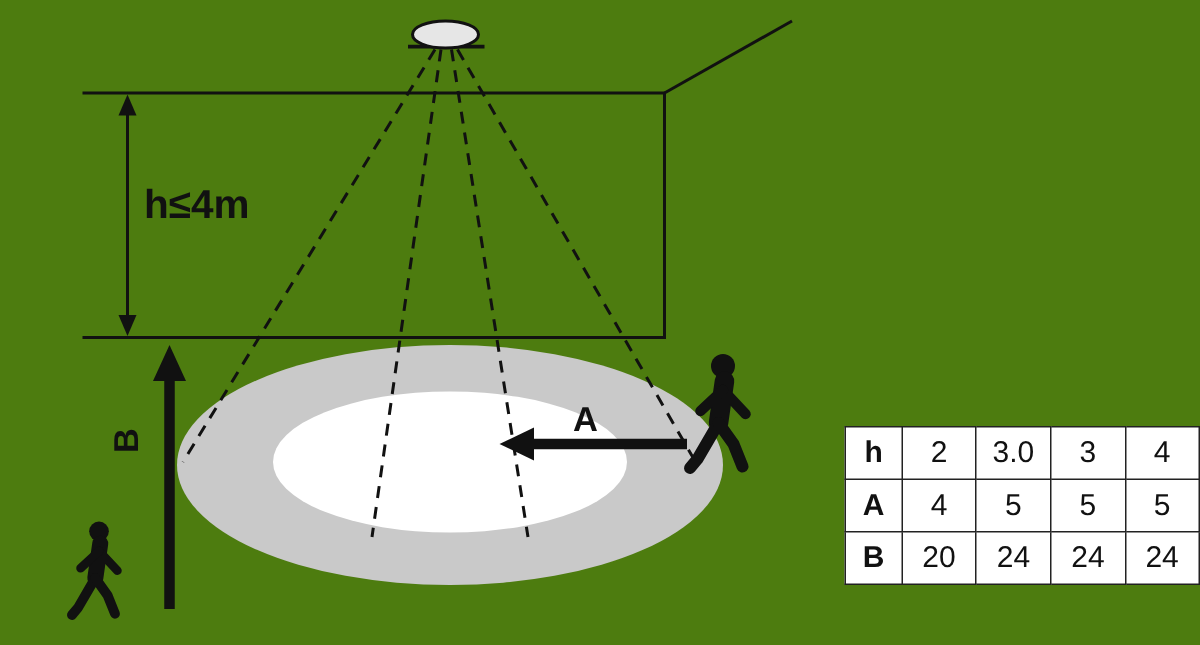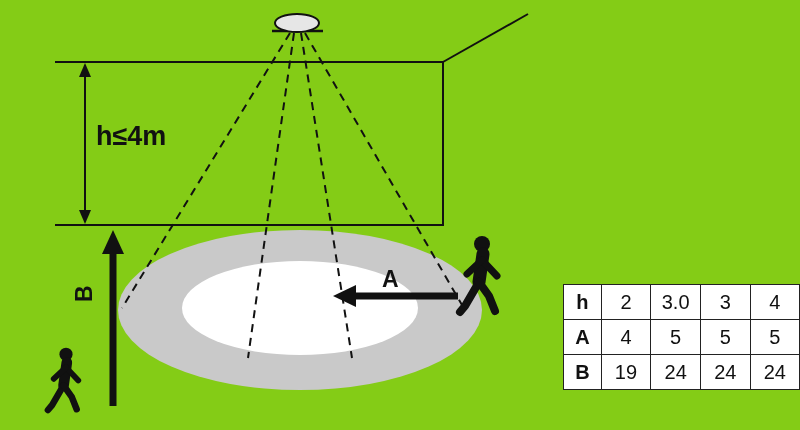--- a/index.html
+++ b/index.html
@@ -5,21 +5,21 @@
   html, body {
     margin: 0;
     padding: 0;
     background: #ffffff;
     font-family: "Liberation Sans", sans-serif;
   }
   .stage {
     position: relative;
     width: 800px;
     height: 430px;
-    background: #84cc16;
+    background: #4d7c0f;
     overflow: hidden;
   }
   .stage svg {
     position: absolute;
     left: 0;
     top: 0;
   }
   .svg-label {
     font-family: "Liberation Sans", sans-serif;
     font-weight: bold;
@@ -124,21 +124,21 @@
     </tr>
     <tr>
       <th>A</th>
       <td>4</td>
       <td>5</td>
       <td>5</td>
       <td>5</td>
     </tr>
     <tr>
       <th>B</th>
-      <td>19</td>
+      <td>20</td>
       <td>24</td>
       <td>24</td>
       <td>24</td>
     </tr>
   </tbody>
     </table>
 
 </div>
 
 </body></html>

